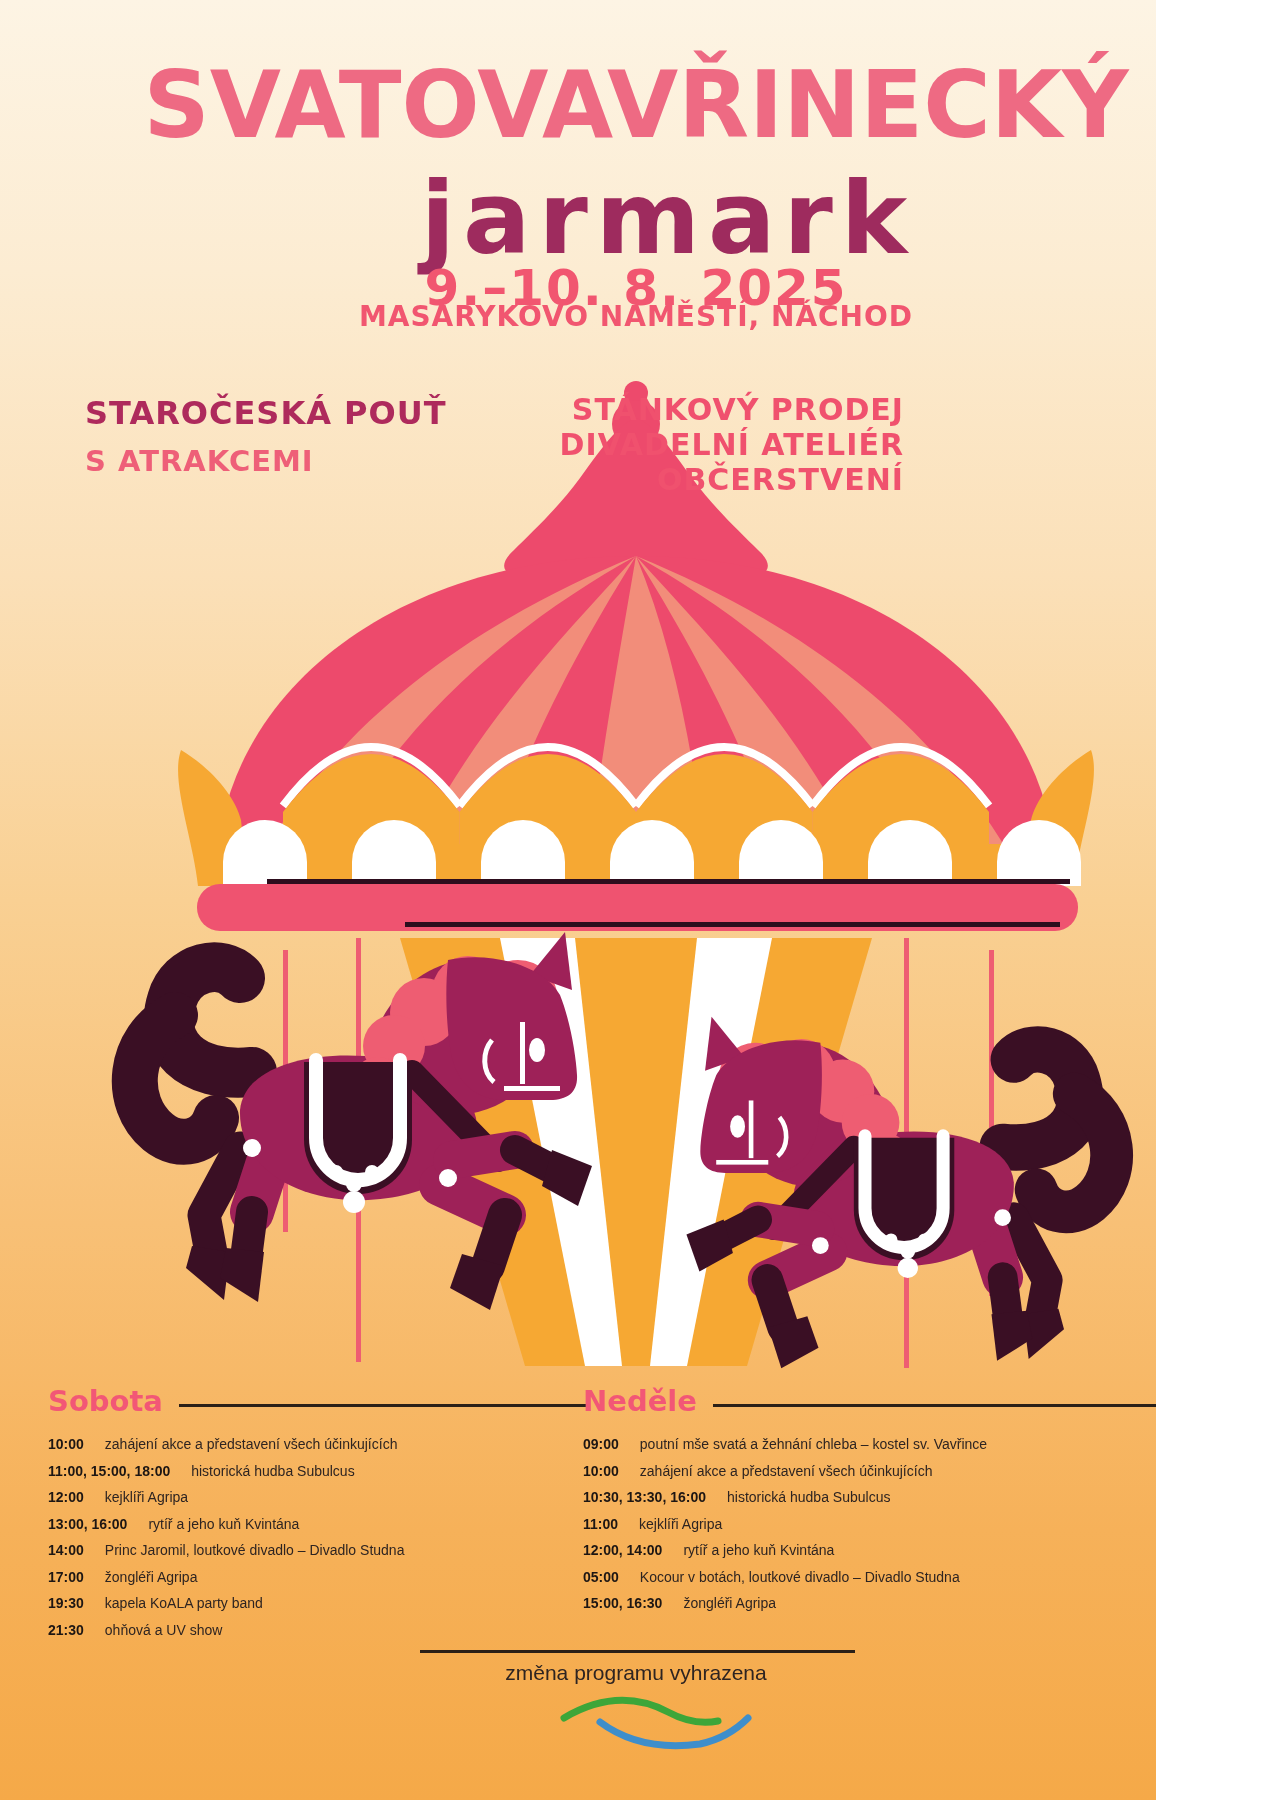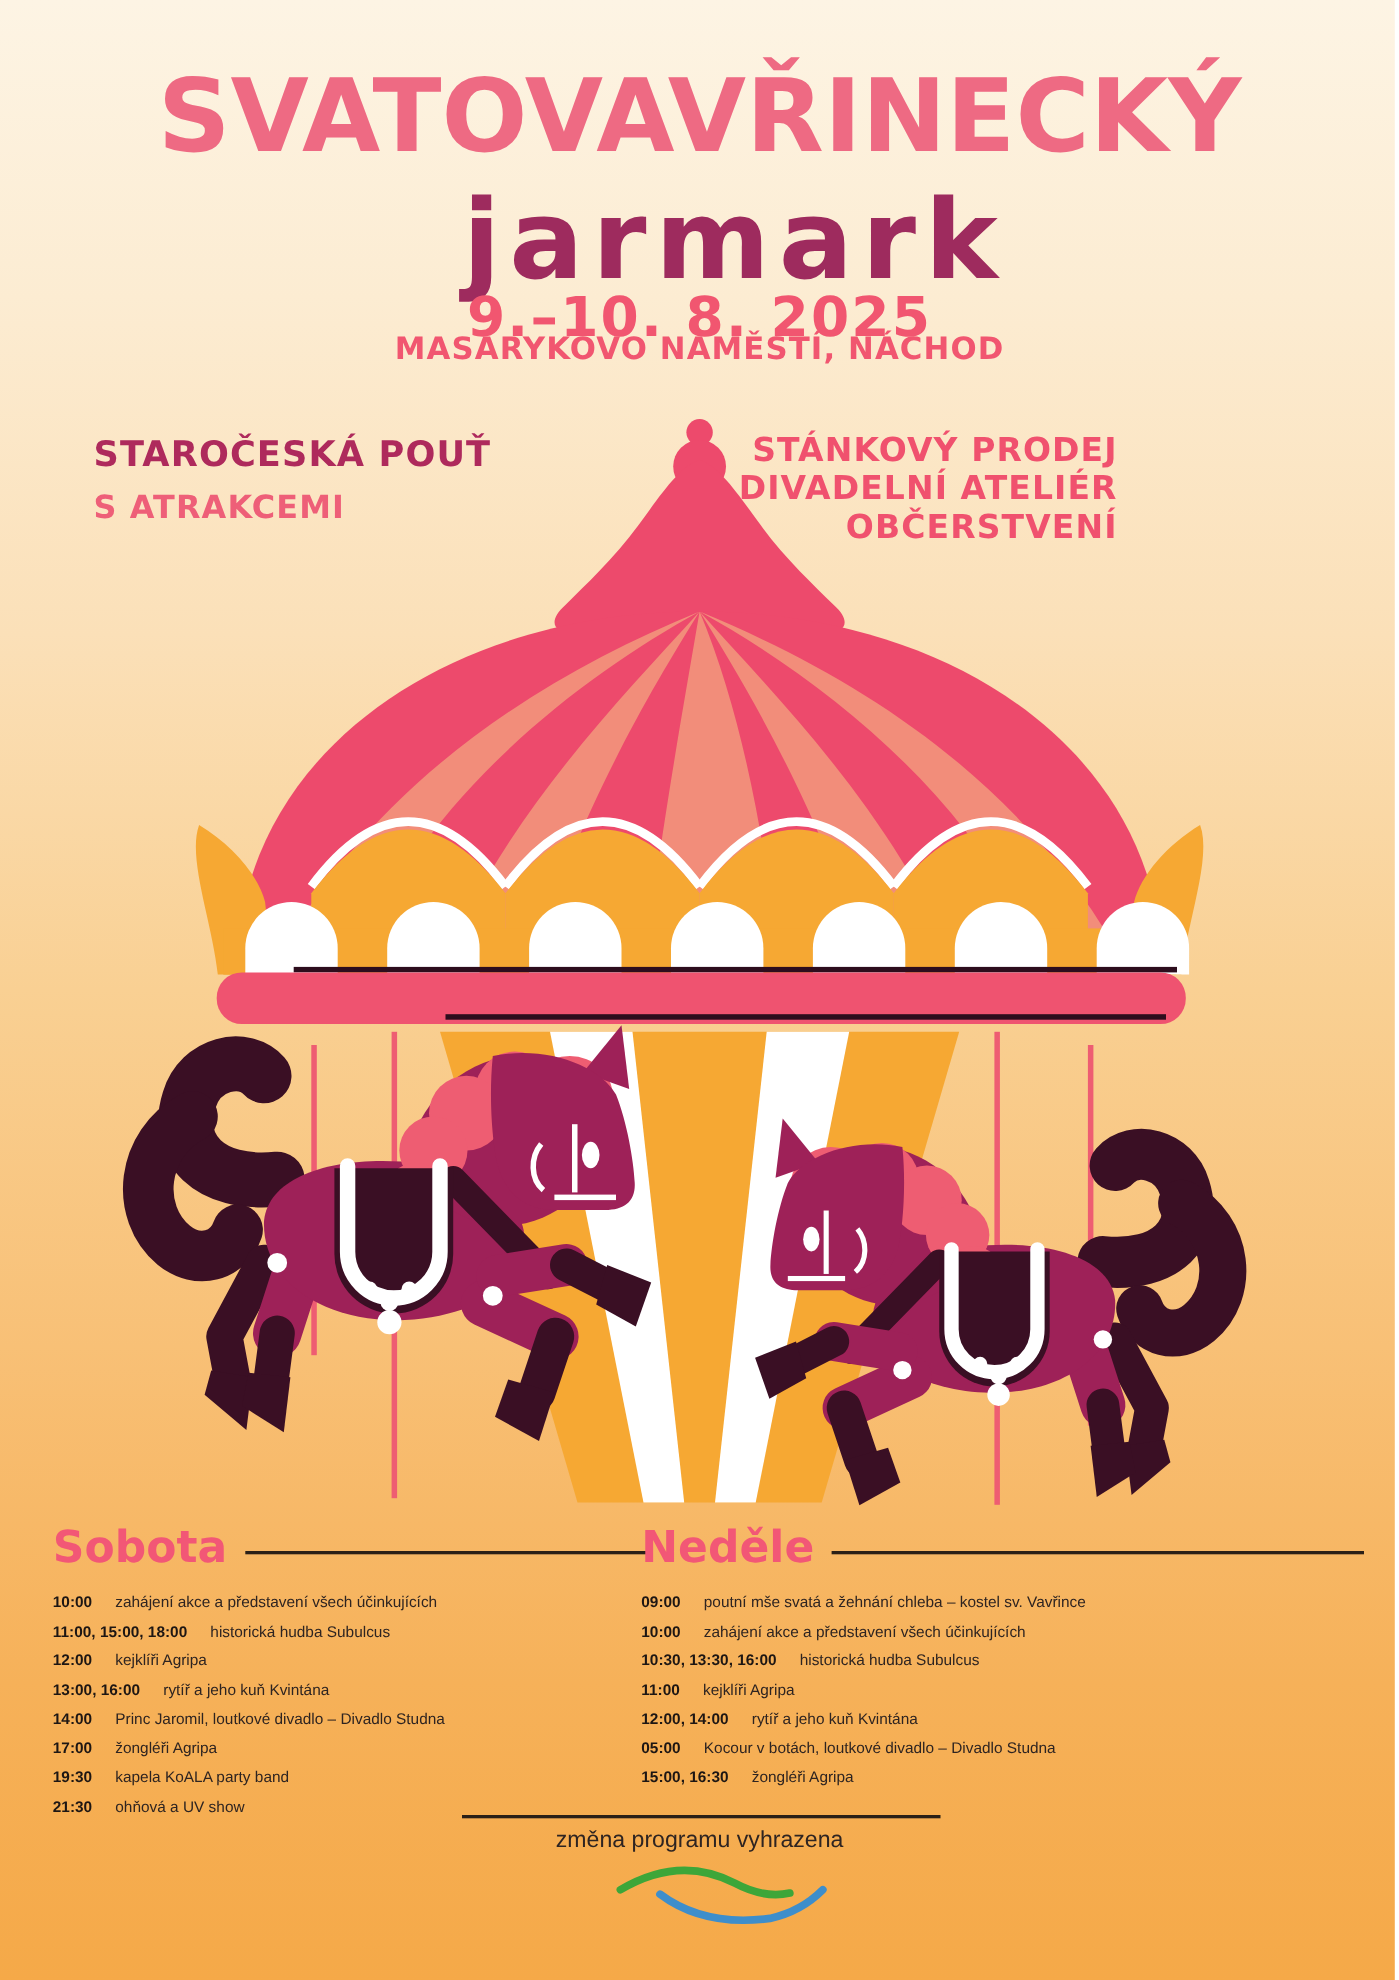--- a/index.html
+++ b/index.html
@@ -1,36 +1,36 @@
 <!DOCTYPE html>
 <html><head>
 <meta charset="utf-8">
 <style>
   html,body{margin:0;padding:0;}
   body{width:1272px;height:1800px;overflow:hidden;font-family:"Liberation Sans",sans-serif;}
   .poster{
-    position:relative;width:1268px;height:1800px;overflow:hidden;
+    position:relative;width:1156px;height:1800px;overflow:hidden;
     background:linear-gradient(180deg,#fdf4e4 0%,#fcecd2 15%,#fbe0b8 32%,#f9d093 50%,#f8c076 68%,#f6b159 85%,#f5a948 100%);
   }
   .abs{position:absolute;}
   .ctr{left:0;width:1272px;text-align:center;}
   .title{top:52px;font-family:"DejaVu Sans",sans-serif;font-weight:700;font-size:92px;letter-spacing:0px;color:#ee6a83;z-index:3;}
   .subtitle{top:160px;font-family:"DejaVu Sans",sans-serif;font-weight:700;font-size:100px;letter-spacing:8px;color:#9e2b5e;z-index:3;padding-left:32px;}
   .date{top:259px;font-family:"DejaVu Sans",sans-serif;font-weight:700;font-size:50px;letter-spacing:2px;color:#f15670;z-index:3;}
   .location{top:300px;font-family:"DejaVu Sans",sans-serif;font-weight:700;font-size:28px;letter-spacing:1px;color:#f15670;z-index:3;}
   .left-info{left:85px;top:394px;z-index:3;}
   .left-info .l1{font-family:"DejaVu Sans",sans-serif;font-weight:700;font-size:32px;letter-spacing:1px;color:#ae2a5c;}
   .left-info .l2{font-family:"DejaVu Sans",sans-serif;font-weight:700;font-size:29px;letter-spacing:1px;color:#ee5f78;margin-top:12px;}
   .right-info{right:252px;top:392px;text-align:right;z-index:3;font-family:"DejaVu Sans",sans-serif;font-weight:700;font-size:30px;line-height:35px;letter-spacing:1px;color:#f0516e;}
   .illu{left:0;top:0;z-index:1;}
   .col{z-index:3;}
   .col0{left:48px;top:1384px;width:540px;}
   .col1{left:583px;top:1384px;width:657px;}
   .day-row{display:flex;align-items:center;gap:16px;}
-  .day-name{font-family:"DejaVu Sans",sans-serif;font-weight:700;font-size:40px;color:#f25776;}
+  .day-name{font-family:"DejaVu Sans",sans-serif;font-weight:700;font-size:29px;color:#f25776;}
   .day-rule{flex:1;height:3px;background:#2b2017;margin-top:8px;}
   .items{margin-top:13px;}
   .row{display:flex;gap:21px;font-size:14px;line-height:26.5px;color:#2e2421;}
   .time{font-weight:700;color:#1d1613;white-space:nowrap;}
   .desc{font-weight:400;}
   .footer-rule{left:420px;top:1650px;width:435px;height:3px;background:#2b2017;z-index:3;}
   .footer-note{top:1661px;font-size:21px;color:#2e2421;z-index:3;}
   .logo-text{top:1745px;font-family:"DejaVu Sans",sans-serif;font-weight:700;font-size:31px;letter-spacing:3px;color:#1d1d1b;z-index:3;}
 </style>
 </head>

